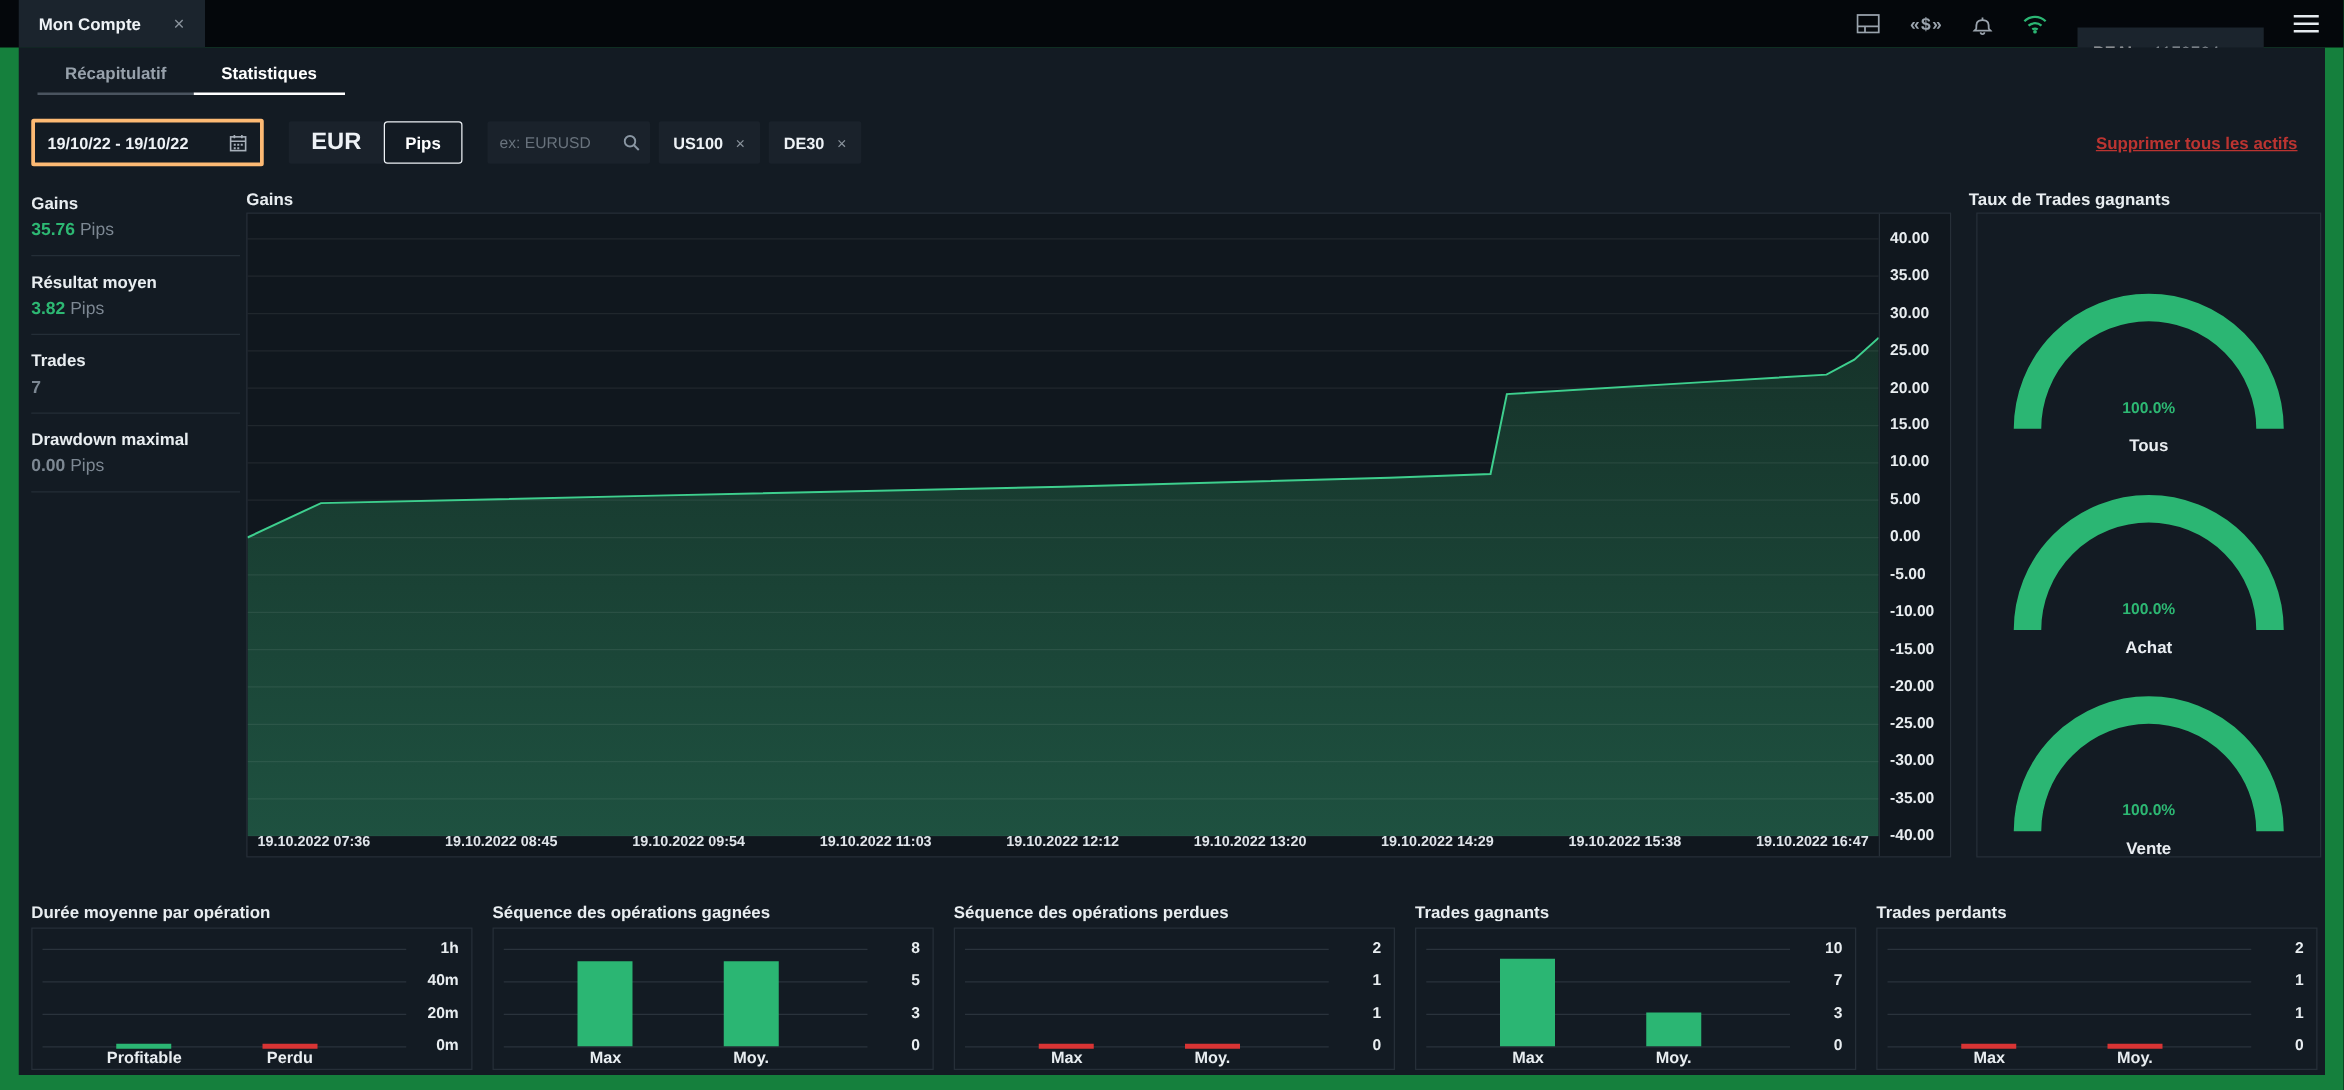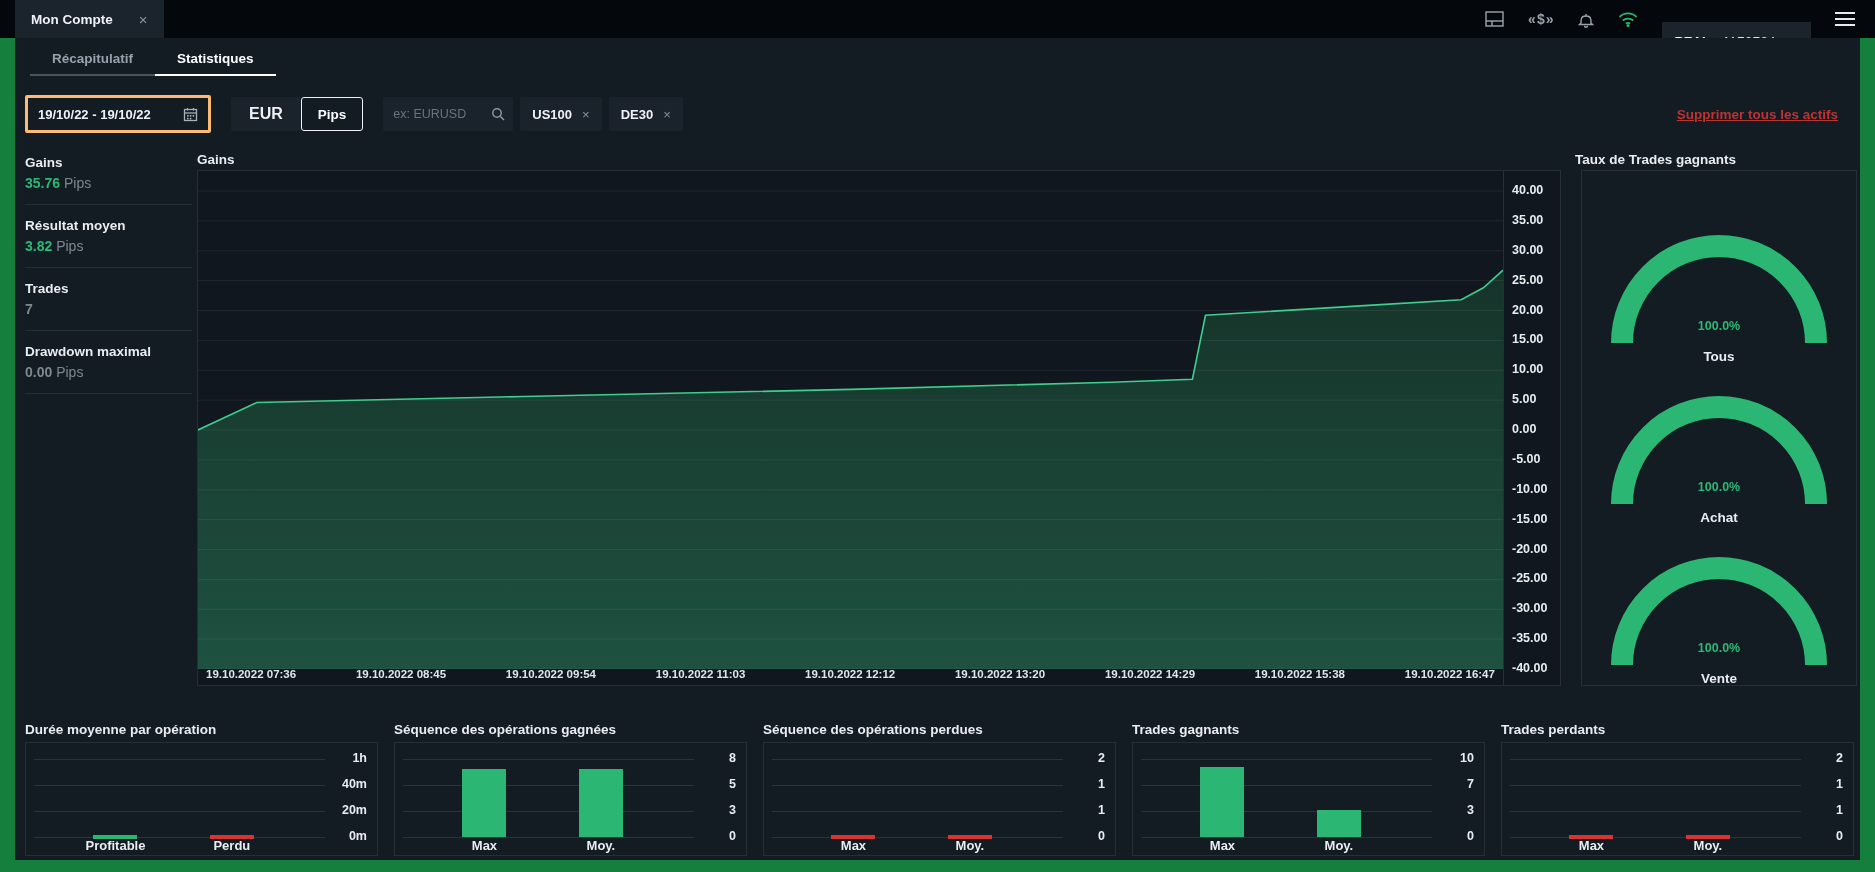--- a/index.html
+++ b/index.html
@@ -25,21 +25,21 @@
   .window{position:absolute;left:15px;right:15px;top:38px;bottom:12px;background:#131b23;}
 
   
   .subtabs{position:absolute;left:15px;top:6px;display:flex;}
   .subtab{padding:7px 22px 8px;font-size:13.5px;font-weight:bold;color:#97a1ab;border-bottom:2px solid #4a545f;cursor:pointer;}
   .subtab.active{color:#ffffff;border-bottom-color:#ffffff;}
 
   
   .filters{position:absolute;left:10px;right:22px;top:59px;height:34px;display:flex;align-items:center;}
   .datebox{width:160px;height:32px;border:3px solid #fdba74;border-radius:2px;display:flex;align-items:center;justify-content:space-between;padding:0 10px;color:#eef2f6;font-size:13px;font-weight:bold;cursor:pointer;}
-  .btn-eur{height:34px;margin-left:20px;background:#1a222b;border:none;border-radius:2px;color:#eef2f6;font-size:16px;font-weight:bold;padding:0 18px;cursor:pointer;}
+  .btn-eur{height:34px;margin-left:20px;background:#1a222b;border:none;border-radius:2px;color:#eef2f6;font-size:19px;font-weight:bold;padding:0 18px;cursor:pointer;}
   .btn-pips{height:34px;background:transparent;border:1.5px solid #eef2f6;border-radius:3px;color:#ffffff;font-size:13.5px;font-weight:bold;padding:0 16px;cursor:pointer;}
   .searchwrap{margin-left:20px;width:114px;height:34px;background:#1a222b;border-radius:2px;display:flex;align-items:center;padding:0 8px;gap:4px;}
   .searchwrap input{flex:1;min-width:0;background:transparent;border:none;outline:none;color:#cfd6dd;font-size:12.5px;font-family:inherit;}
   .searchwrap input::placeholder{color:#69737d;}
   .chip{margin-left:7px;height:34px;background:#1a222b;border-radius:2px;display:flex;align-items:center;gap:10px;padding:0 12px;cursor:pointer;}
   .chip b{color:#eef2f6;font-size:13px;}
   .chip .cx{color:#8a939c;font-size:13px;}
   .spacer{flex:1;}
   .clearlink{color:#bb3431;font-size:13.5px;font-weight:bold;text-decoration:underline;cursor:pointer;}
 

